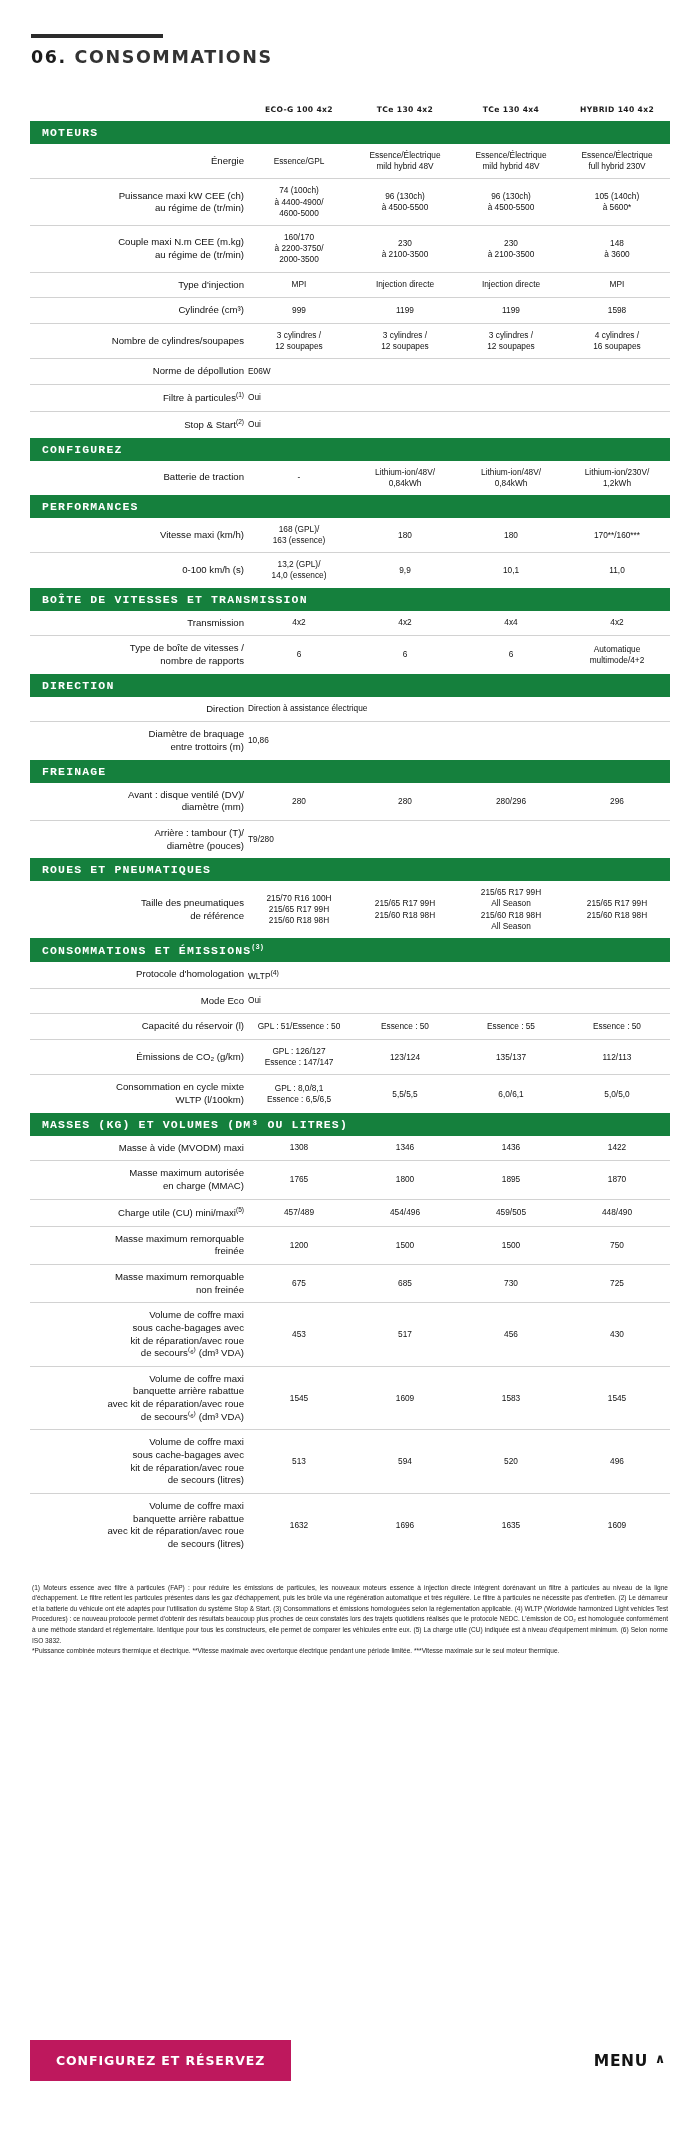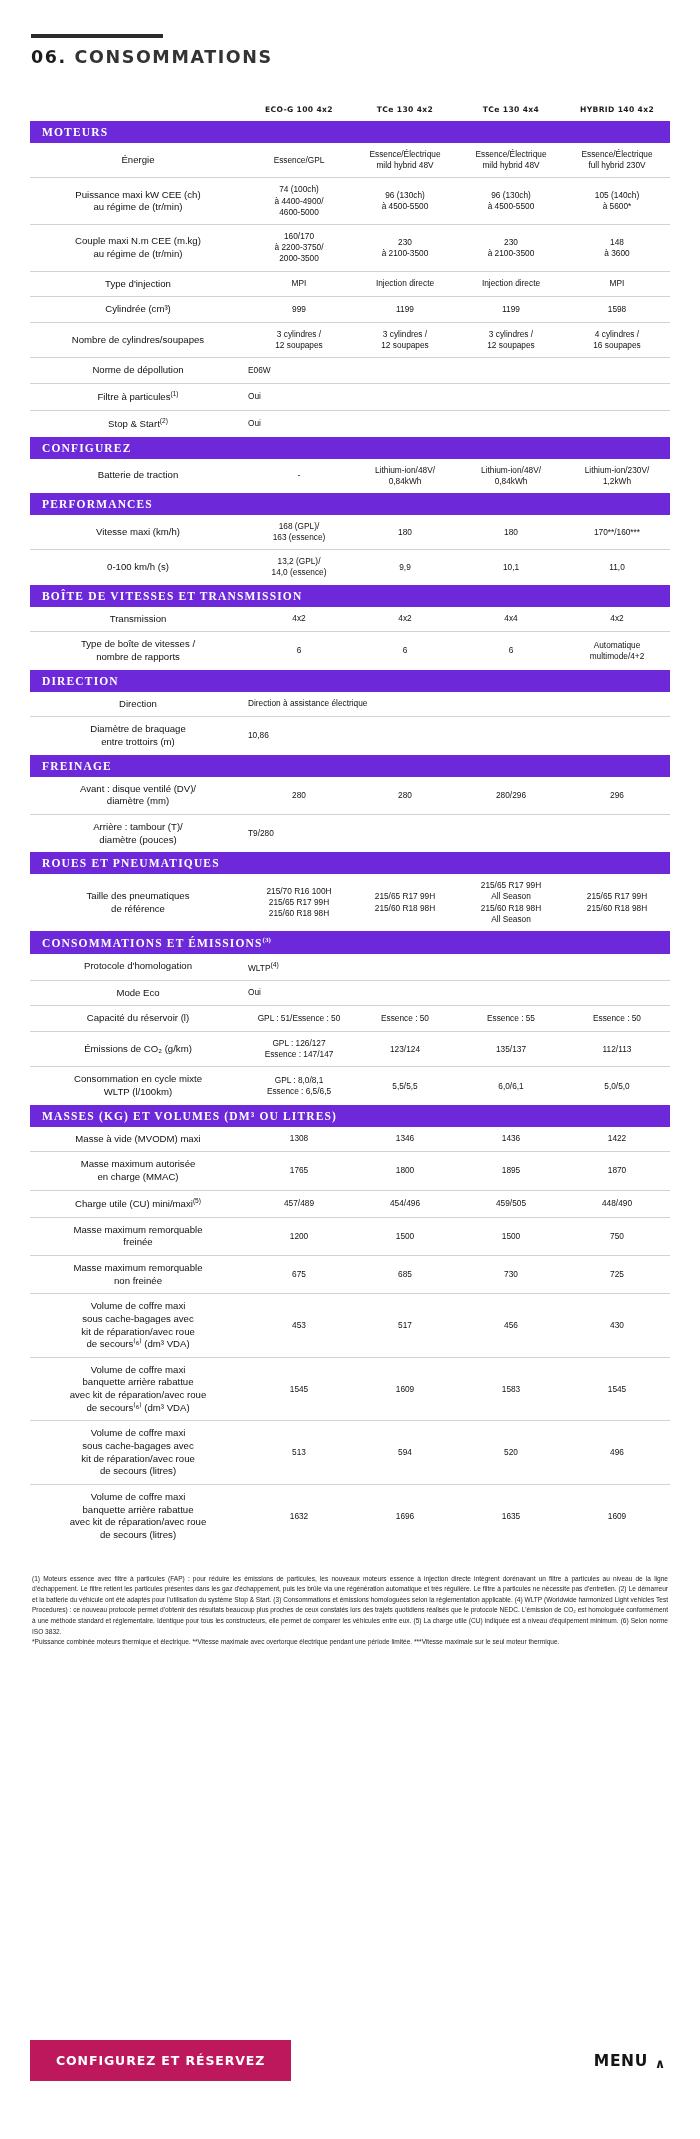--- a/index.html
+++ b/index.html
@@ -53,42 +53,42 @@
     letter-spacing: 0.35px;
     color: #1c1c1c;
     text-align: center;
     padding: 0 2px 7px 2px;
     vertical-align: bottom;
     font-family: "DejaVu Sans", sans-serif;
   }
   tr.colheads th.blank { text-align: left; }
 
   tr.section td {
-    background: #6d28d9;
+    background: #15803d;
     color: #ffffff;
     font-size: 11.5px;
     font-weight: bold;
     letter-spacing: 1.15px;
     padding: 5px 0 5px 12px;
-    font-family: Liberation Serif, serif;
+    font-family: Liberation Mono, monospace;
     border: none;
   }
   tr.section td sup {
     font-size: 7px;
     letter-spacing: 0;
   }
 
   tr.row > * {
     border-bottom: 1px solid #d2d2d2;
     padding: 6px 2px;
     vertical-align: middle;
   }
   tr.row.nolineb > * { border-bottom: none; }
   tr.row th {
-    text-align: center;
+    text-align: right;
     font-size: 9.6px;
     font-weight: normal;
     color: #111111;
     line-height: 1.32;
     padding-left: 2px;
   }
   tr.row th sup { font-size: 6.6px; }
   tr.row td {
     text-align: center;
     font-size: 8.3px;
@@ -127,21 +127,21 @@
     font-size: 12.5px;
     font-weight: bold;
     letter-spacing: 0.9px;
     padding: 13px 26px;
     border: none;
     cursor: pointer;
     font-family: "DejaVu Sans", sans-serif;
   }
   .menu {
     display: flex;
-    align-items: flex-end;
+    align-items: flex-start;
     gap: 7px;
     font-size: 15.5px;
     font-weight: bold;
     letter-spacing: 0.6px;
     color: #141414;
     cursor: pointer;
     font-family: "DejaVu Sans", sans-serif;
     padding-right: 4px;
   }
   .chev { font-size: 13px; line-height: 1; }

